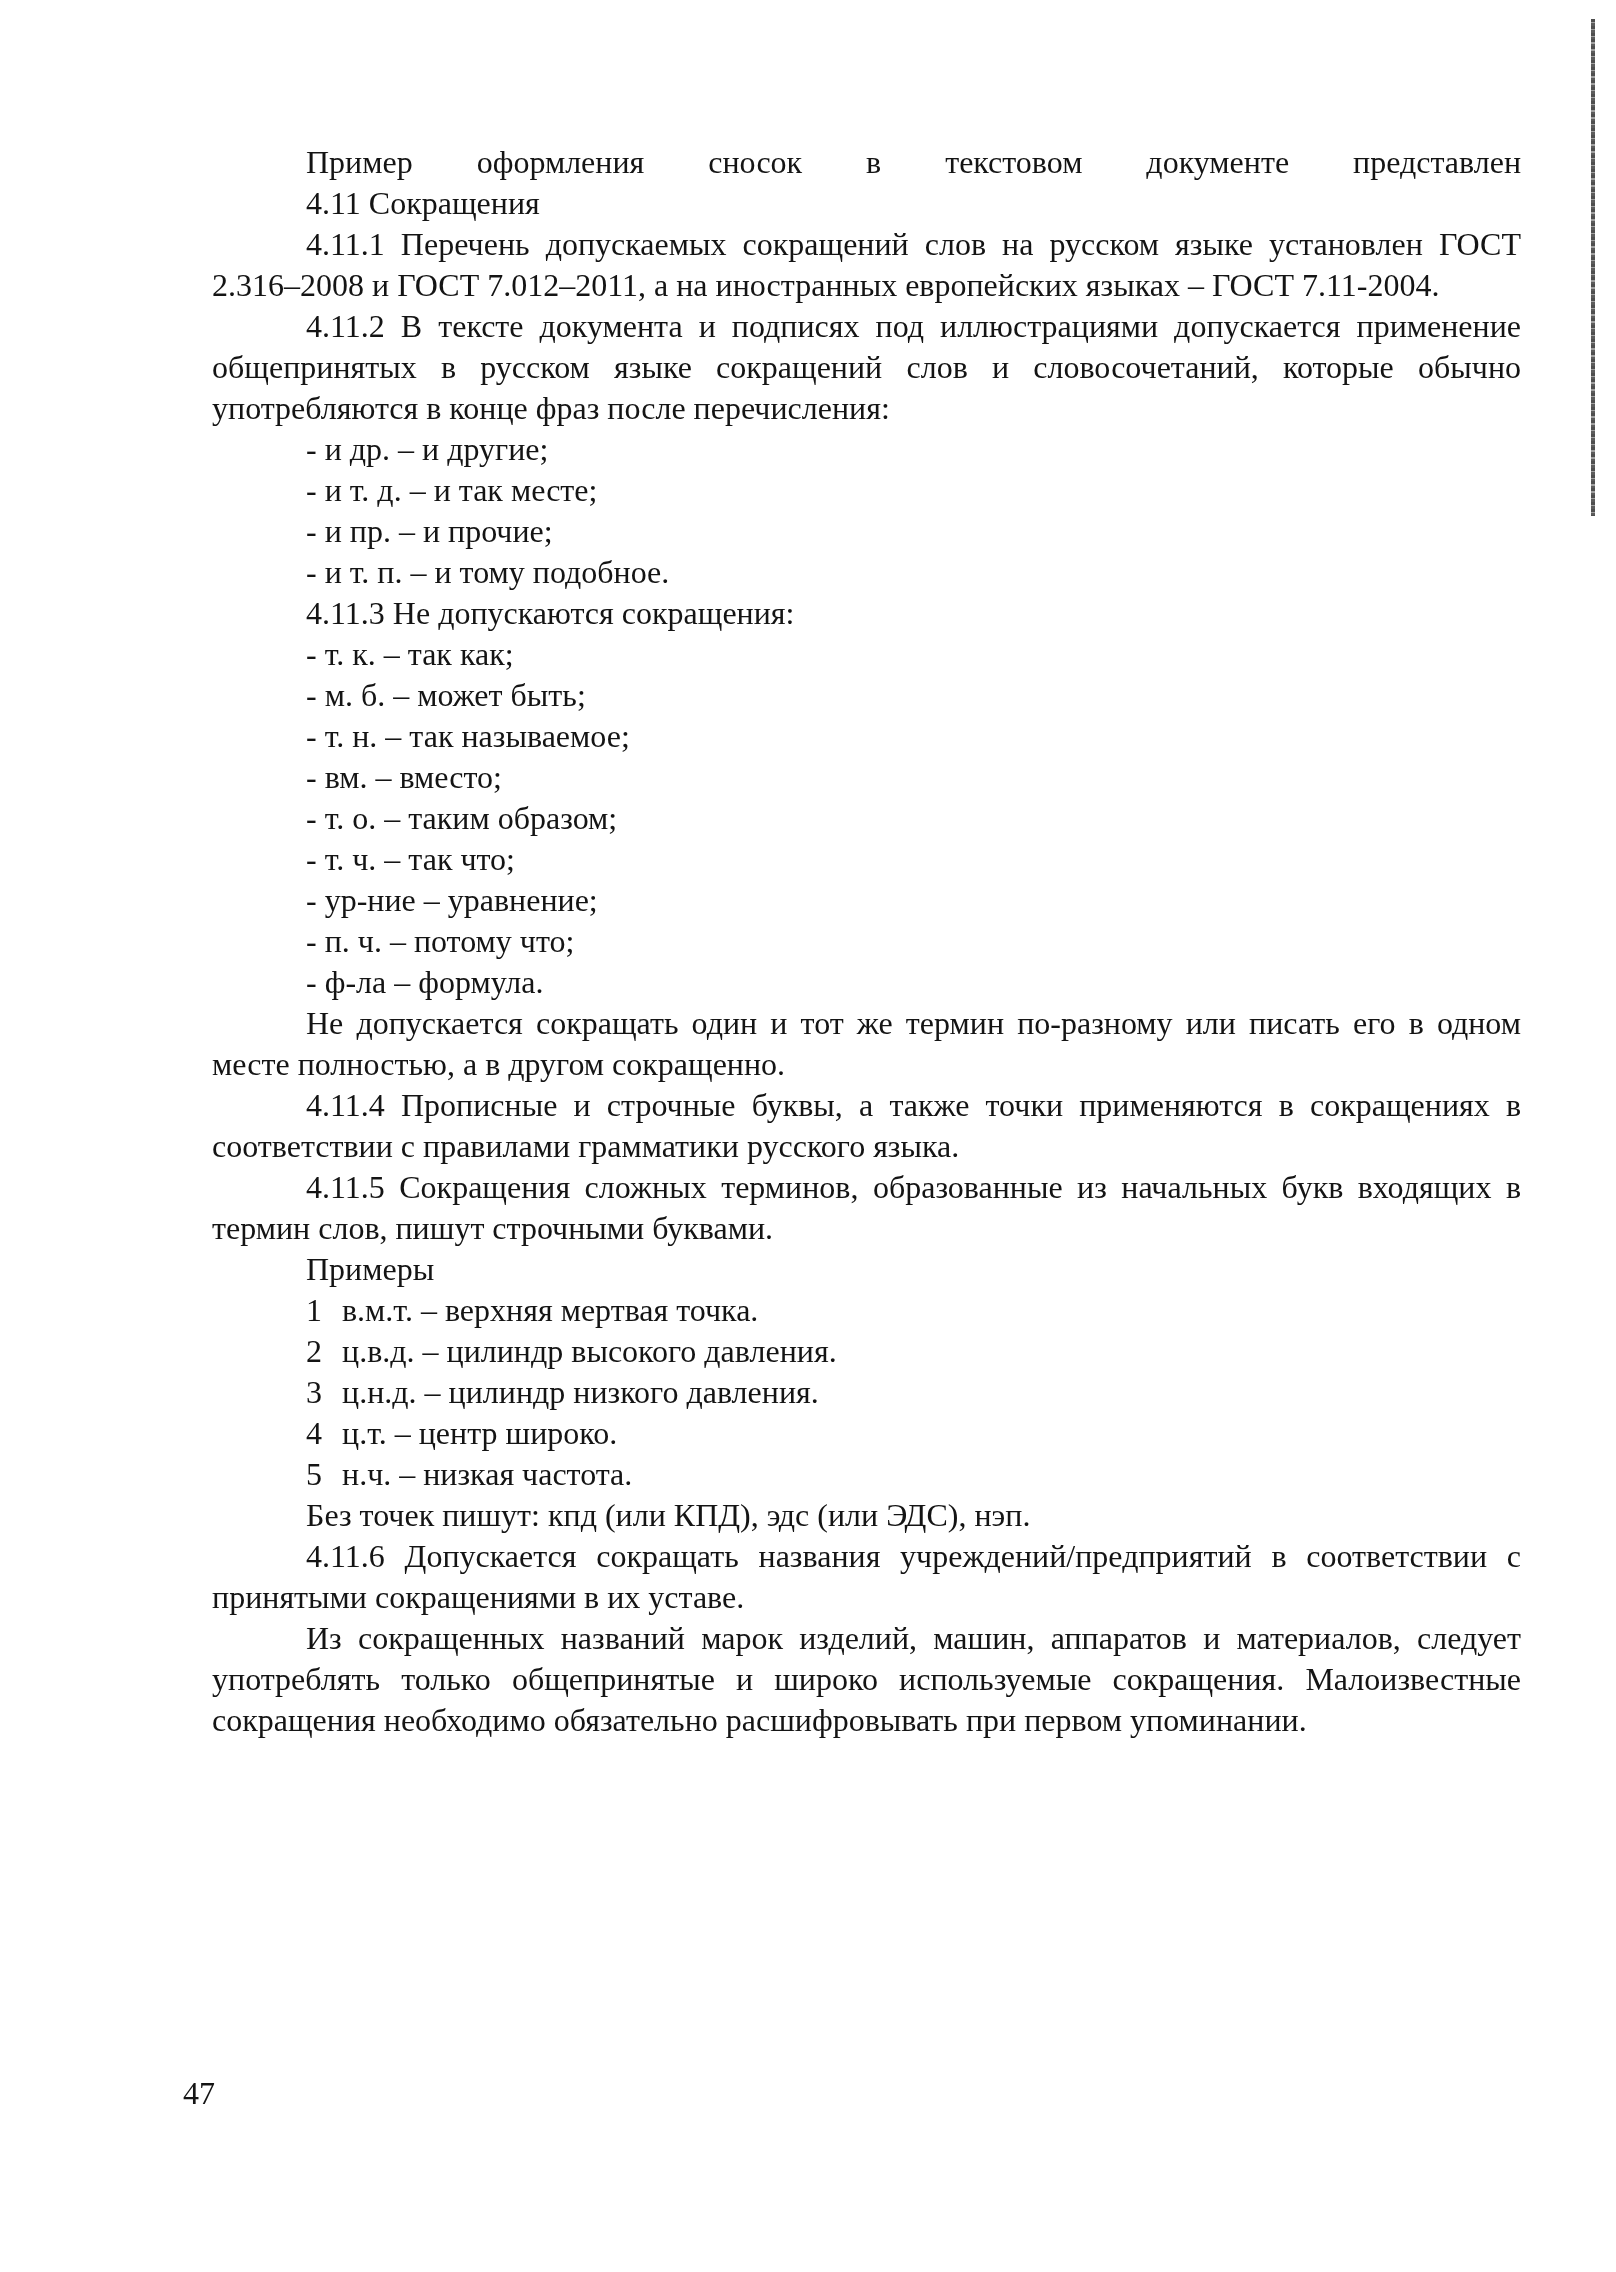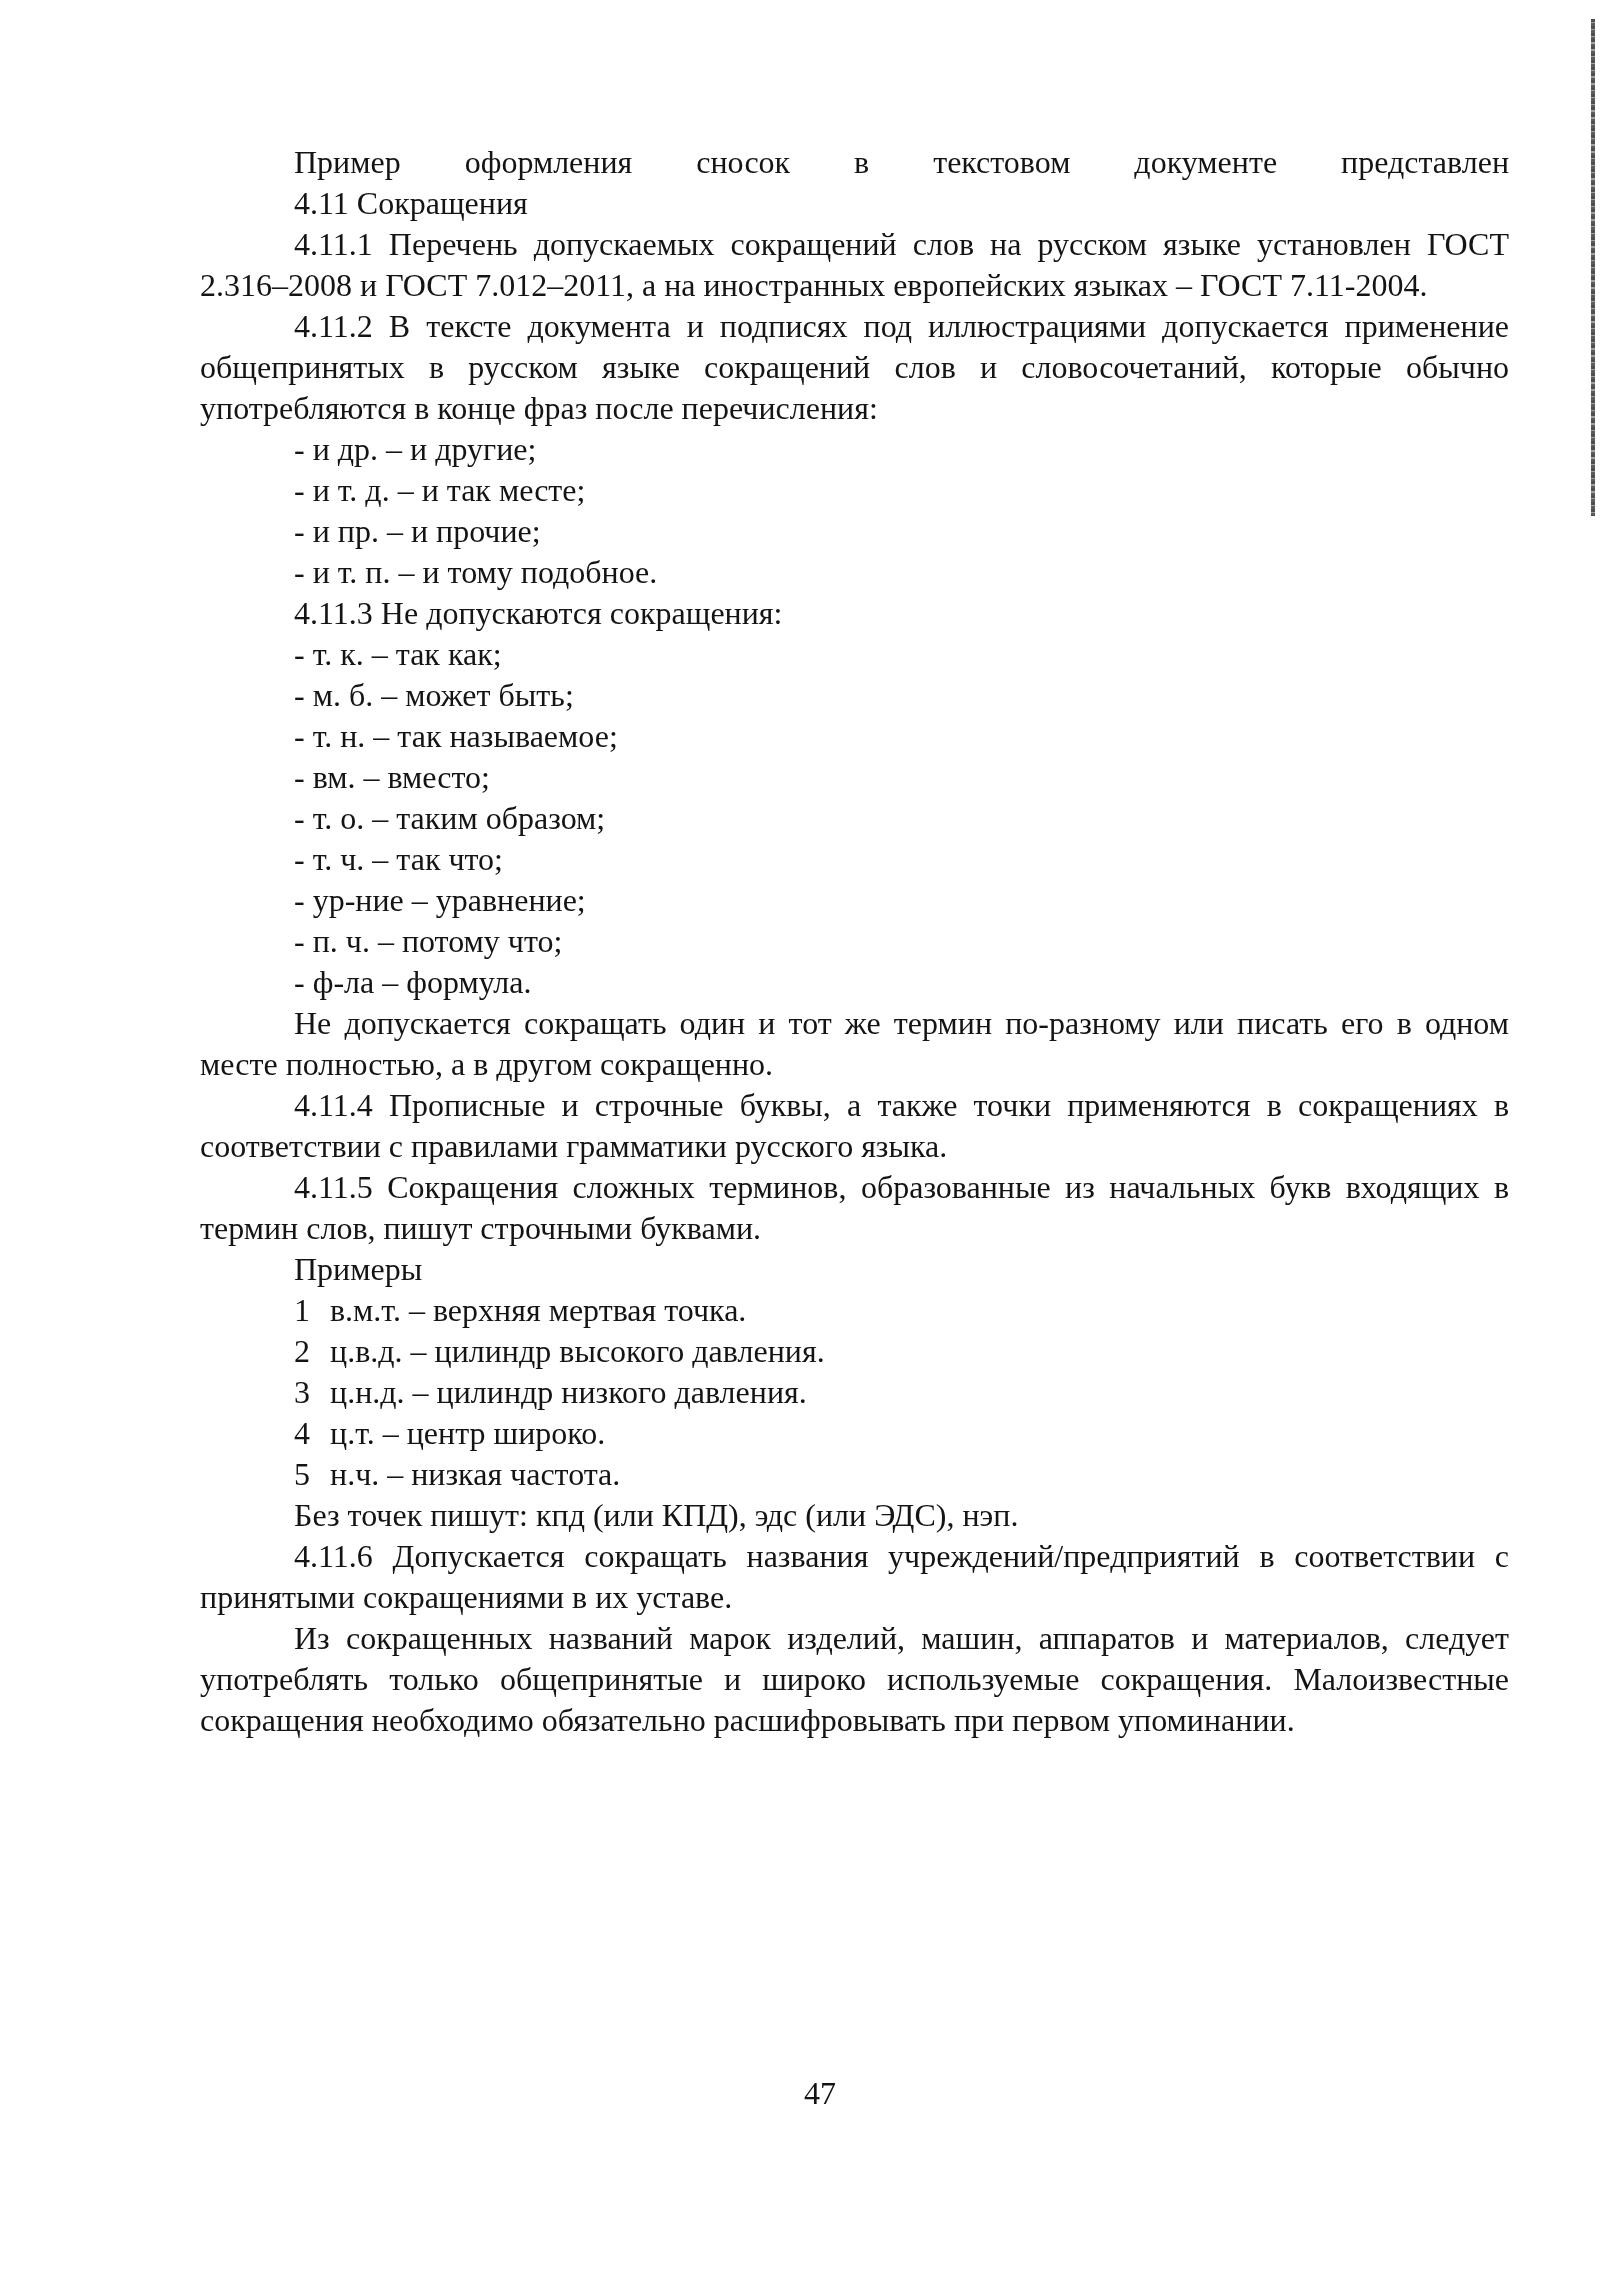--- a/index.html
+++ b/index.html
@@ -1,28 +1,28 @@
 <!DOCTYPE html>
 <html style="font-size:7.7px"><head>
 <meta charset="utf-8">
 <style>
   html, body { margin: 0; padding: 0; background: #ffffff; }
   body { width: 1617px; height: 2273px; position: relative; overflow: hidden; }
   .page {
-    position: absolute; left: 200px; top: 142px; width: 1309px;
+    position: absolute; left: 212px; top: 142px; width: 1309px;
     font-family: "Liberation Serif", "DejaVu Serif", serif;
     font-size: 32px; line-height: 41px; color: #141414;
   }
   .p { margin: 0; text-align: justify; text-align-last: left; }
   .p.ind { text-indent: 94px; }
   .p.ind.justify-last { text-align-last: justify; }
   .li { margin: 0; padding-left: 94px; white-space: nowrap; }
   .ex-num { display: inline-block; width: 36px; }
   .page-number {
-    position: absolute; left: 0; width: 1457px; top: 2075px; text-align: center;
+    position: absolute; left: 0; width: 1457px; top: 2075px; text-align: left;
     font-family: "Liberation Serif", "DejaVu Serif", serif; font-size: 32px; color: #141414;
     padding-left: 183px; box-sizing: border-box;
   }
   .scan-edge {
     position: absolute; left: 1591px; top: 19.3px; width: 3.9px; height: 497px;
     background: repeating-linear-gradient(180deg, #222 0 2.9px, #888 2.9px 4.3px, #333 4.3px 6.8px);
     opacity: 0.8;
   }
 </style>
 </head>

